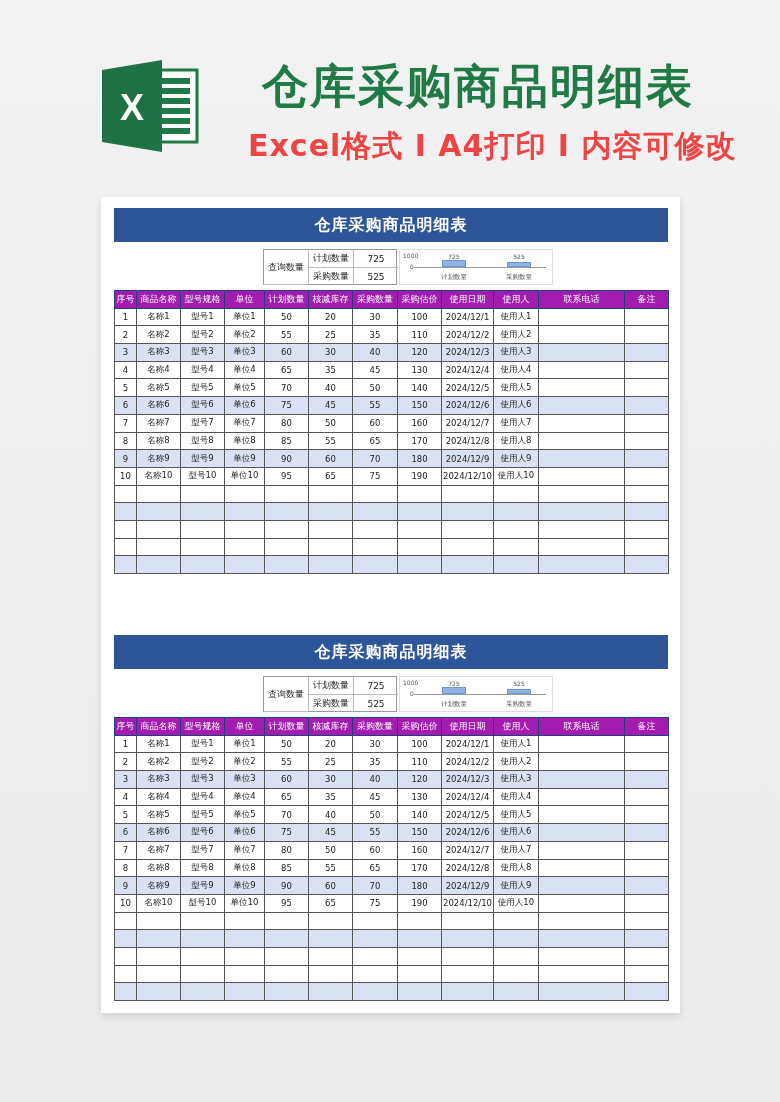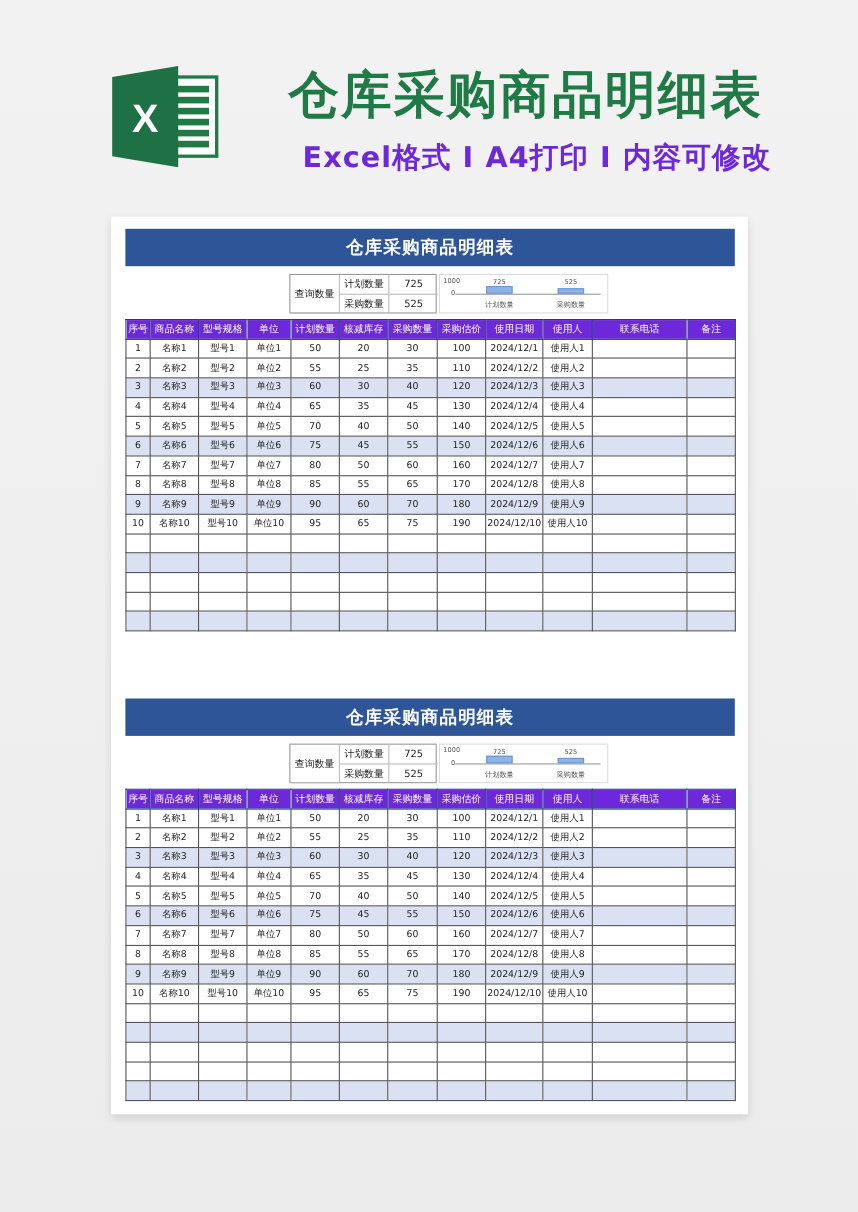--- a/index.html
+++ b/index.html
@@ -13,22 +13,22 @@
   
   .logo {
     position: absolute; left: 100px; top: 60px; width: 100px; height: 92px;
   }
   .banner-title {
     position: absolute; left: 262px; top: 56px;
     font-size: 46px; font-weight: bold; color: #1f7a45;
     letter-spacing: 2px; white-space: nowrap;
   }
   .banner-sub {
-    position: absolute; left: 275px; top: 126px;
-    font-size: 26px; font-weight: bold; color: #6d28d9;
+    position: absolute; left: 248px; top: 126px;
+    font-size: 30px; font-weight: bold; color: #ef4444;
     white-space: nowrap; letter-spacing: 1px;
   }
   
   .sheet {
     position: absolute; left: 101px; top: 197px; width: 579px; height: 816px;
     background: #fff;
     box-shadow: 0 3px 8px rgba(0,0,0,0.12);
   }
   .block { position: absolute; left: 13px; width: 554px; }
   .title-band {
@@ -63,21 +63,21 @@
   table.grid {
     position: absolute; left: 0; width: 554px;
     border-collapse: collapse; table-layout: fixed;
     font-size: 8.5px;
   }
   table.grid th, table.grid td {
     border: 1px solid #555; height: 17.7px; text-align: center;
     padding: 0; white-space: nowrap; overflow: hidden;
   }
   table.grid th {
-    background: #6d28d9; color: #fff; font-weight: normal; font-size: 9px;
+    background: #a21caf; color: #fff; font-weight: normal; font-size: 9px;
     border-color: #1e3f7a;
   }
   table.grid tr.alt td { background: #d9e1f2; }
 </style>
 </head>
 <body>
 
 <div class="logo">
   <svg width="100" height="92" viewBox="0 0 100 92">
     <rect x="45" y="10" width="52" height="72" fill="#fff" stroke="#1f7a45" stroke-width="3"></rect>

